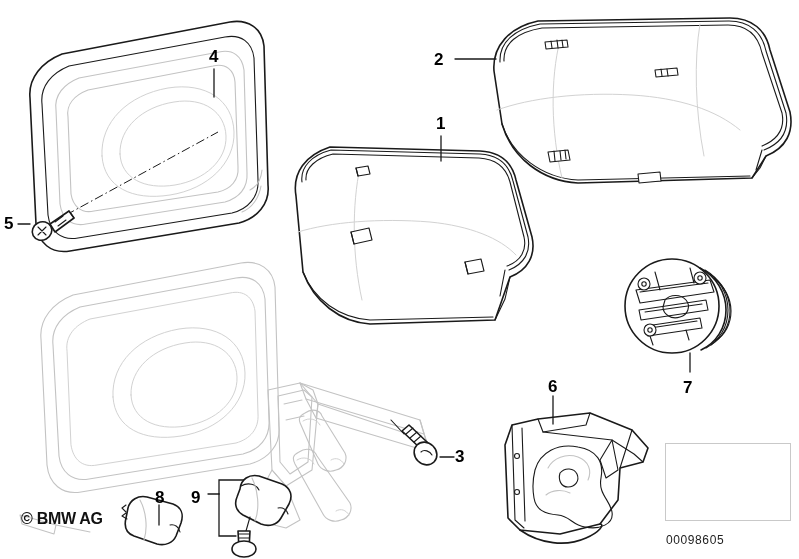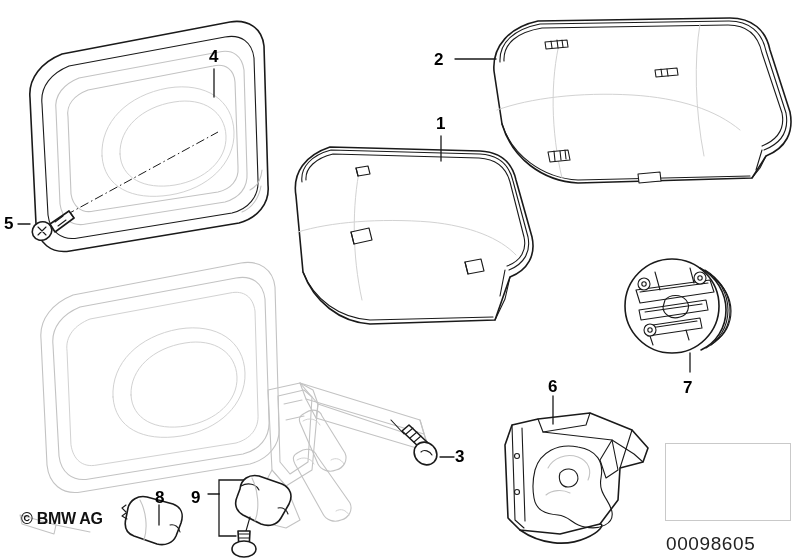--- a/index.html
+++ b/index.html
@@ -42,21 +42,21 @@
     font-weight: bold;
     font-size: 16px;
     letter-spacing: -0.3px;
     color: #111111;
   }
   #diagram-id {
     position: absolute;
     left: 666px;
     top: 533px;
     font-family: "Liberation Sans", sans-serif;
-    font-size: 19px;
+    font-size: 12px;
     letter-spacing: 0.6px;
     color: #222222;
   }
   .thumb-box {
     position: absolute;
     left: 665px;
     top: 443px;
     width: 126px;
     height: 78px;
     border: 1px solid #c9c9c9;

